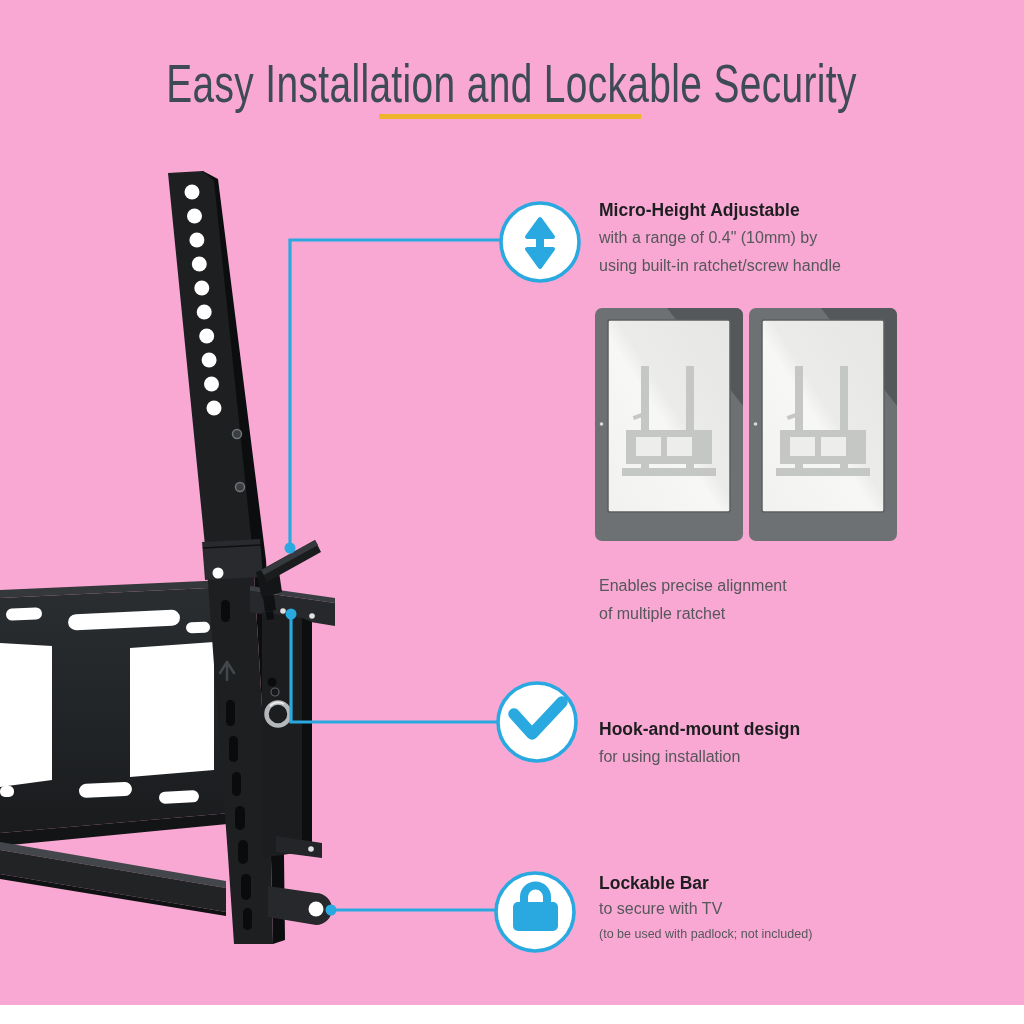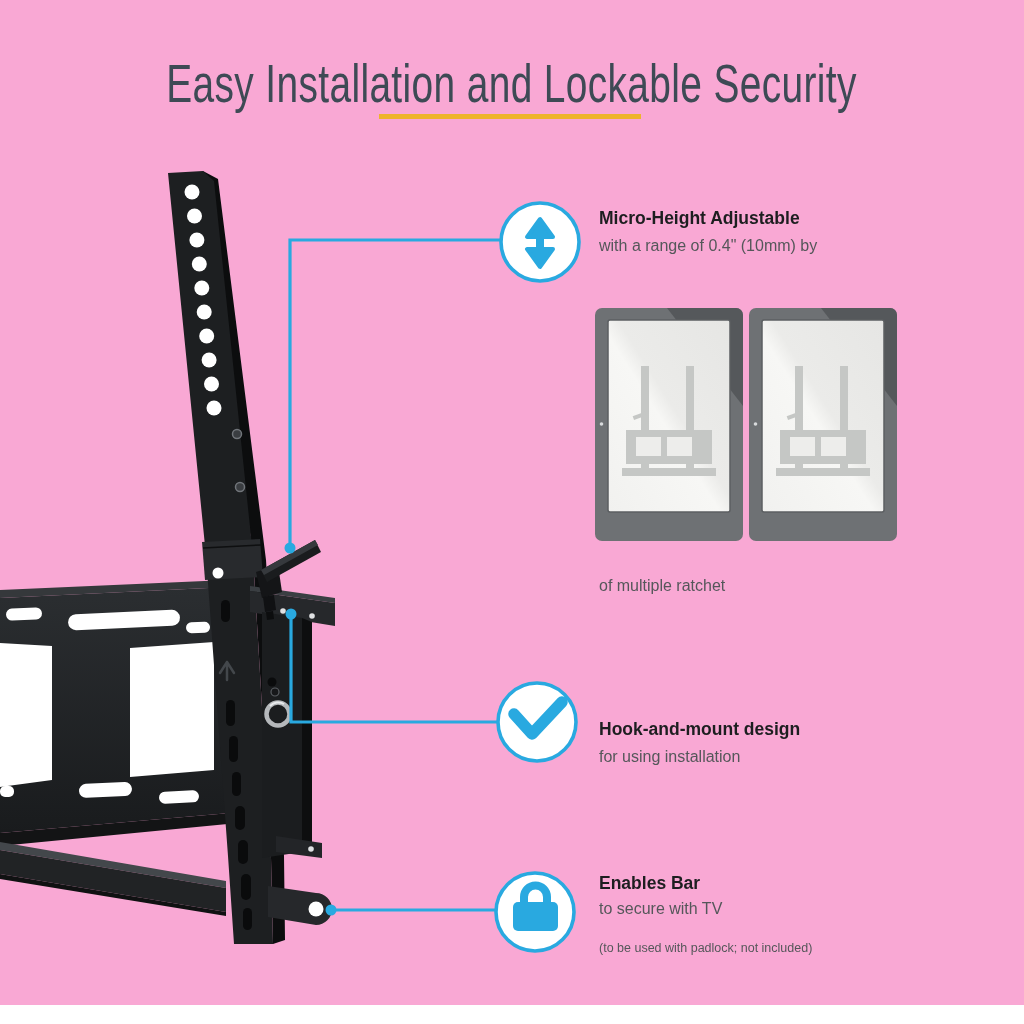--- a/index.html
+++ b/index.html
@@ -4,29 +4,29 @@
 <style>
   html,body{margin:0;padding:0;background:#ffffff;}
   .canvas{position:relative;width:1024px;height:1005px;background:#f9a8d4;overflow:hidden;
           font-family:"Liberation Sans",sans-serif;}
   .title-wrap{position:absolute;top:52px;left:0;width:100%;text-align:center;}
   .title{display:inline-block;font-size:54px;font-weight:400;color:#3e4a55;white-space:nowrap;
          transform:scaleX(0.72);transform-origin:center;letter-spacing:0.5px;}
   .underline{position:absolute;top:114px;left:50%;margin-left:-133px;width:262px;height:5px;background:#eeb42b;}
   .art{position:absolute;top:0;left:0;}
   .co{position:absolute;left:599px;}
-  .co1{top:196px;margin-top:8px;}
+  .co1{top:196px;}
   .caption{top:572px;}
   .co2{top:715px;}
   .co3{top:870px;}
   .co-heading{font-size:17.5px;font-weight:700;color:#1d1e20;line-height:28px;}
   .co-line{font-size:16px;color:#55575a;line-height:28px;}
   .co3 .co-heading{line-height:26px;}
   .co3 .co-line{line-height:26px;}
-  .co-note{font-size:12.5px;color:#55575a;line-height:24px;margin-top:14px;}
+  .co-note{font-size:12.5px;color:#55575a;line-height:24px;}
 </style>
 </head>
 <body>
 
 <div class="canvas">
 
   <div class="title-wrap">
     <span class="title">Easy Installation and Lockable Security</span>
   </div>
   <div class="underline"></div>
@@ -175,30 +175,32 @@
     <path d="M514 714 L532 734 L562 702" stroke="#29A9E0" stroke-width="11.5" fill="none" stroke-linecap="round" stroke-linejoin="round"></path>
     <g fill="#29A9E0">
       <path d="M524 904 v-7 a11.5 11.5 0 0 1 23 0 v7" fill="none" stroke="#29A9E0" stroke-width="8"></path>
       <rect x="513" y="902" width="45" height="29" rx="5"></rect>
     </g>
   </svg>
 
   <div class="co co1">
     <div class="co-heading">Micro-Height Adjustable</div>
     <div class="co-line">with a range of 0.4" (10mm) by</div>
+    <div class="co-line">using built-in ratchet/screw handle</div>
   </div>
 
   <div class="co caption">
+    <div class="co-line">Enables precise alignment</div>
     <div class="co-line">of multiple ratchet</div>
   </div>
 
   <div class="co co2">
     <div class="co-heading">Hook-and-mount design</div>
     <div class="co-line">for using installation</div>
   </div>
 
   <div class="co co3">
-    <div class="co-heading">Enables Bar</div>
+    <div class="co-heading">Lockable Bar</div>
     <div class="co-line">to secure with TV</div>
     <div class="co-note">(to be used with padlock; not included)</div>
   </div>
 
 </div>
 
 </body></html>

